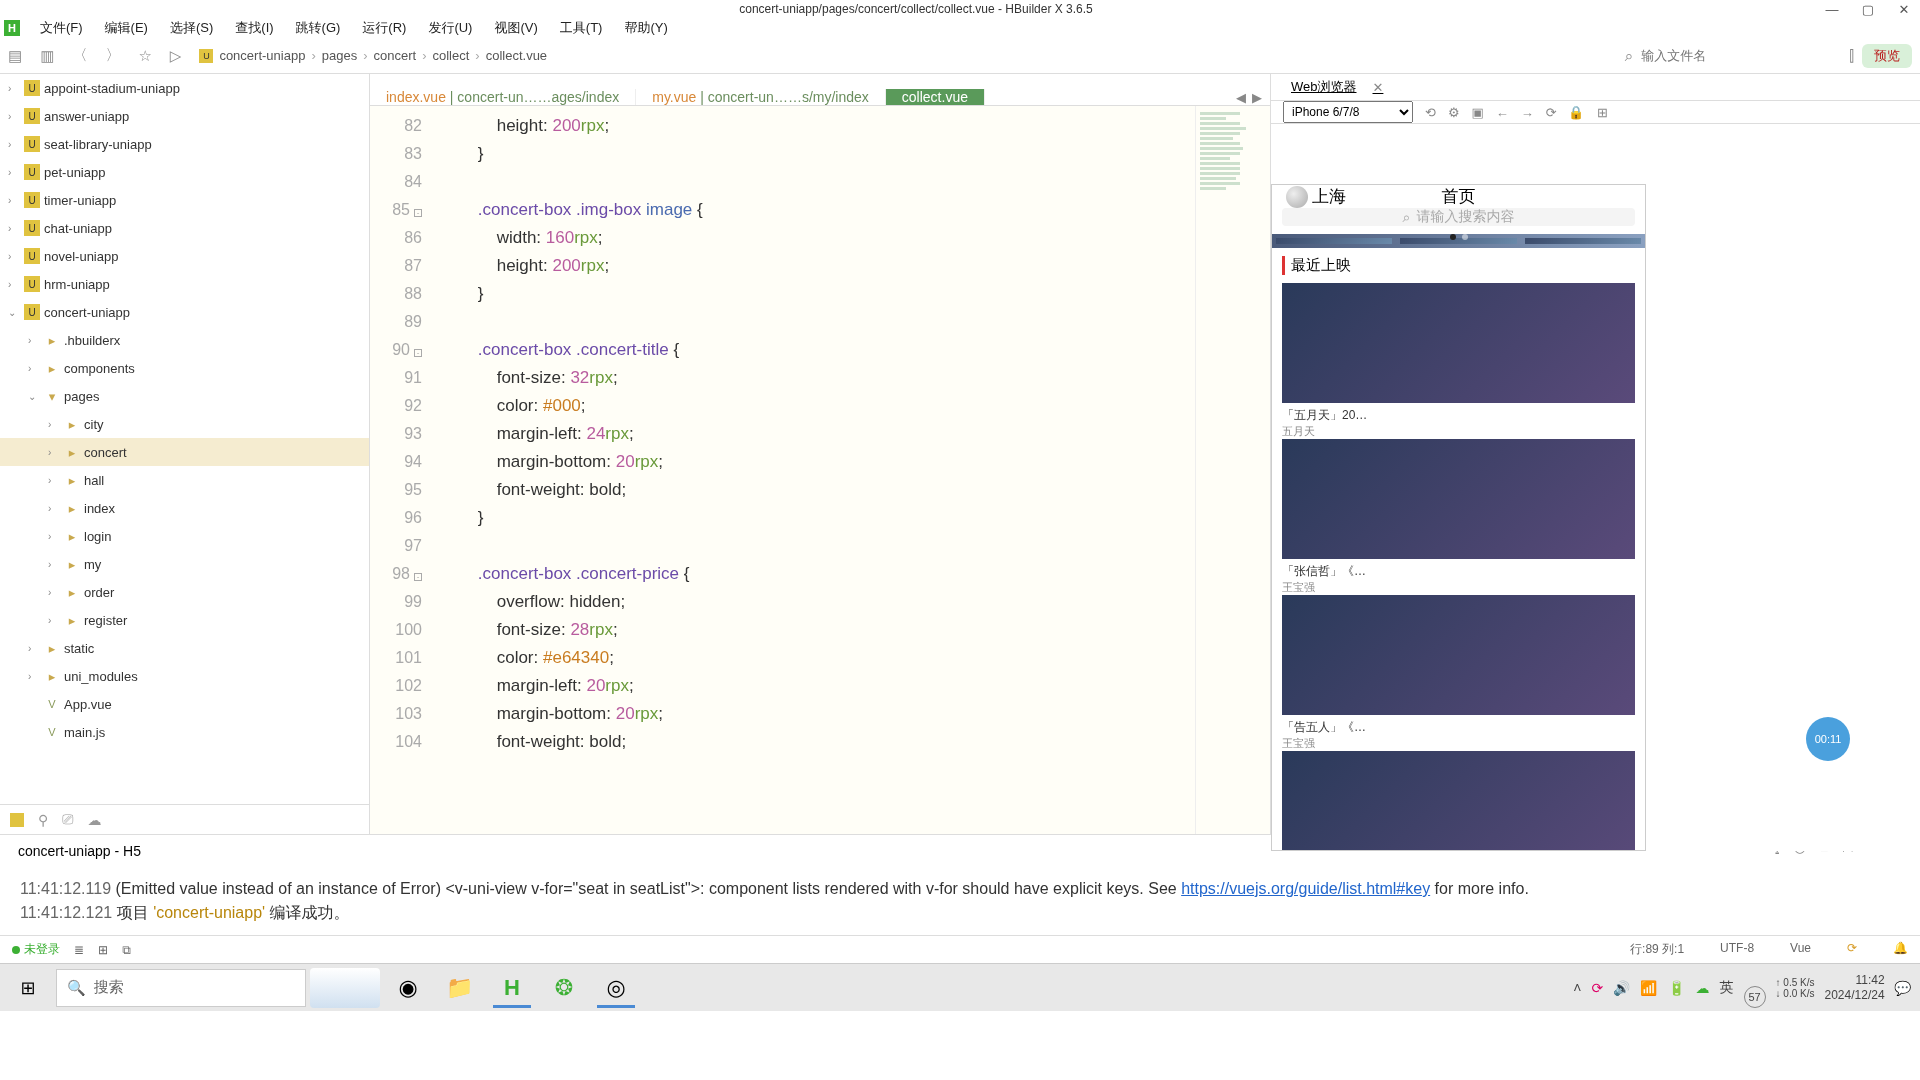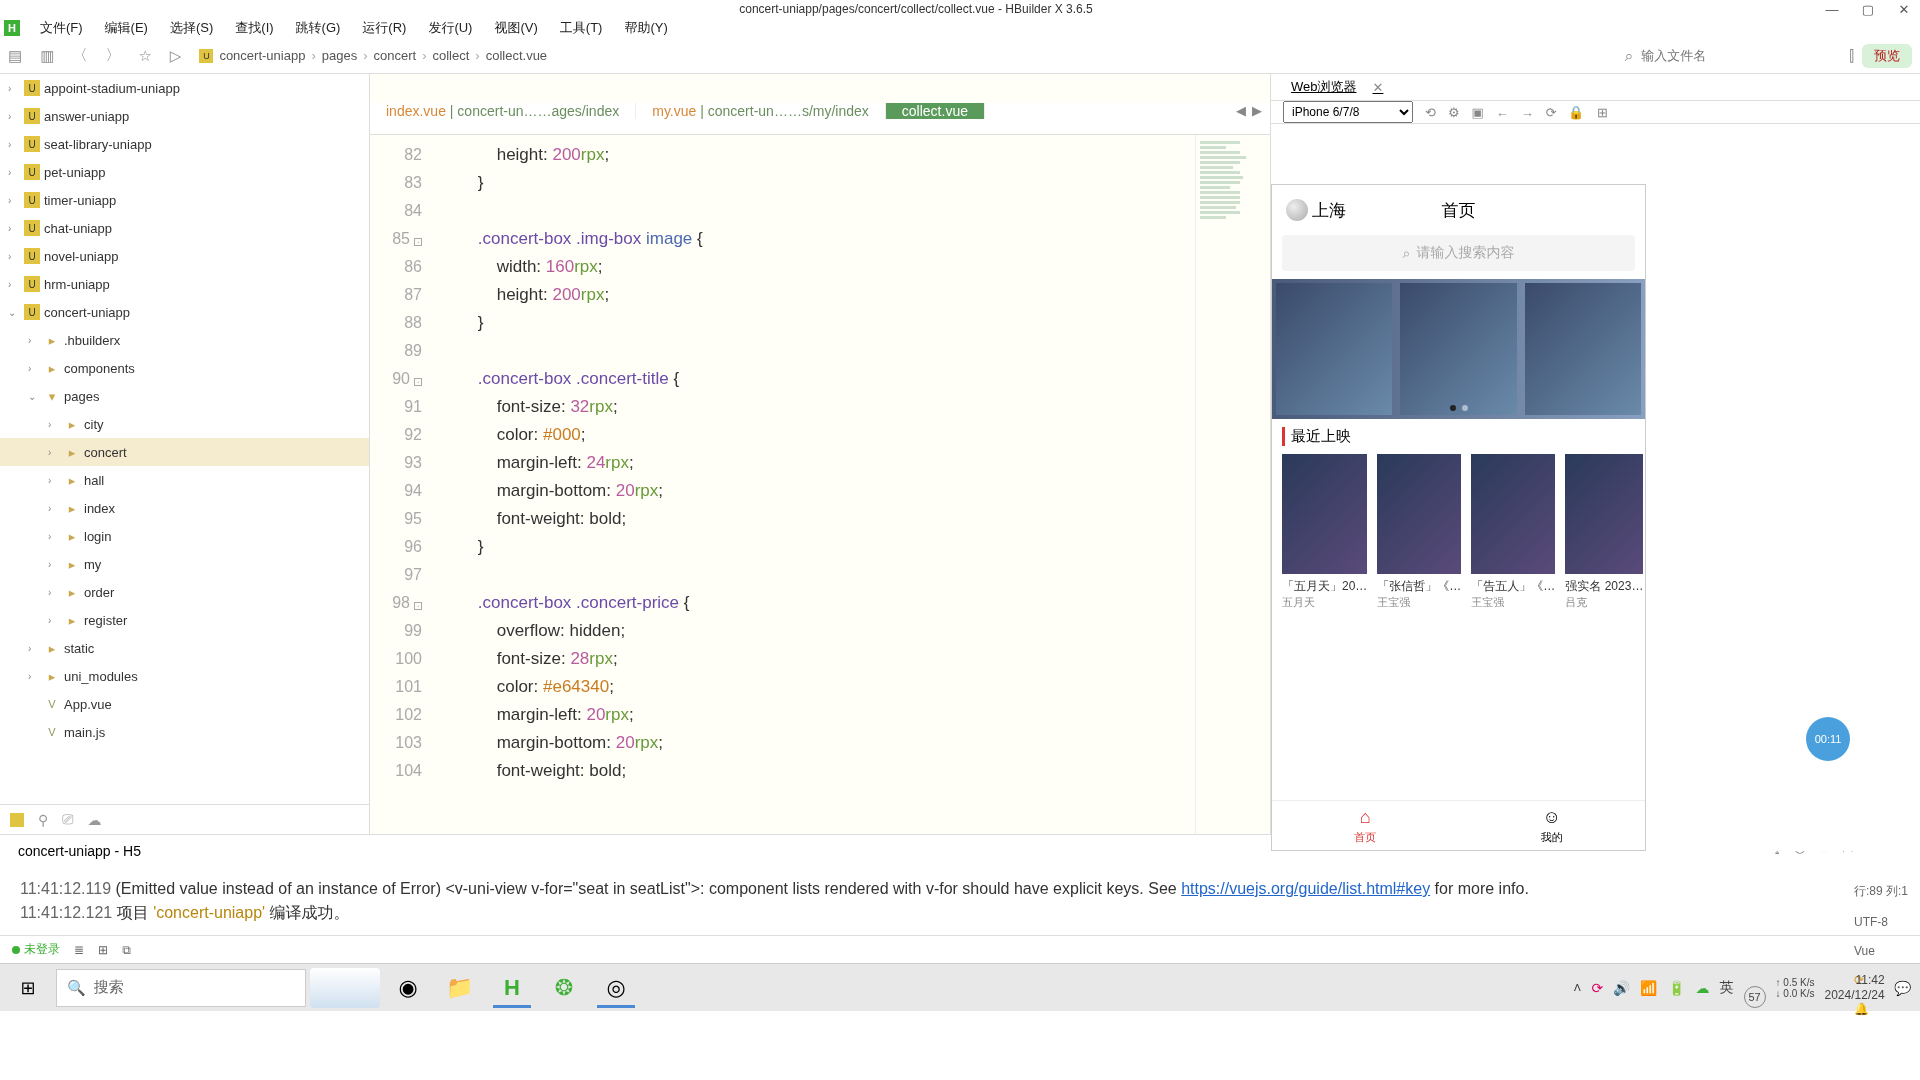--- a/index.html
+++ b/index.html
@@ -38,21 +38,21 @@
 .ft-ico { width: 16px; height: 16px; display: inline-flex; align-items: center; justify-content: center; font-size: 10px; }
 .ft-ico.yel { background: #e0c340; color: #333; }
 .ft-ico.fold { color: #c9a94e; font-size: 13px; }
 .ft-ico.file { color: #8a9a5b; font-size: 11px; }
 .sidebar-btm { position: absolute; bottom: 0; left: 0; right: 0; height: 30px; border-top: 1px solid #ddd; display: flex; align-items: center; gap: 14px; padding: 0 10px; }
 .sidebar-btm .sq { width: 14px; height: 14px; background: #e0c340; }
 .sidebar-btm span { color: #999; font-size: 14px; }
 
 
 .editor { flex: 1; display: flex; flex-direction: column; background: #fffef7; position: relative; }
-.tabs { height: 32px; display: flex; align-items: flex-start; border-bottom: 1px solid #ddd; background: #fff; margin-top: 29px; }
+.tabs { height: 32px; display: flex; align-items: flex-end; border-bottom: 1px solid #ddd; background: #fff; }
 .tab { padding: 0 16px; display: flex; align-items: center; font-size: 14px; color: #6b8e5e; border-right: 1px solid #eee; }
 .tab.active { background: #5a9a5a; color: #fff; font-weight: 500; }
 .tab .orange { color: #d88838; }
 .tabs .tabnav { margin-left: auto; display: flex; align-items: center; gap: 6px; padding: 0 8px; color: #888; }
 .code-area { flex: 1; display: flex; overflow: hidden; position: relative; }
 .gutter { width: 60px; background: #fffef7; text-align: right; padding: 6px 8px 0 0; color: #aaa; font-family: Consolas, monospace; font-size: 16px; line-height: 28px; }
 .gutter .fold { display: inline-block; width: 8px; height: 8px; border: 1px solid #aaa; margin-left: 4px; font-size: 8px; line-height: 6px; text-align: center; }
 .code { flex: 1; padding: 6px 0 0 10px; font-family: Consolas, monospace; font-size: 17px; line-height: 28px; white-space: pre; color: #333; }
 .c-sel { color: #6b4ba8; }
 .c-prop { color: #333; }
@@ -79,21 +79,21 @@
 .phone-hdr .city .dot { width: 22px; height: 22px; border-radius: 50%; background: radial-gradient(circle at 35% 35%, #eee, #aaa); }
 .phone-hdr .ptitle { position: absolute; left: 50%; transform: translateX(-50%); font-size: 17px; }
 .phone-search { margin: 0 10px 8px; height: 36px; background: #f4f4f4; border-radius: 4px; display: flex; align-items: center; justify-content: center; gap: 6px; color: #aaa; font-size: 14px; }
 .phone-banner { height: 140px; margin: 0; background: linear-gradient(90deg, #4a5a7a, #8aa0c0); display: flex; align-items: flex-end; justify-content: center; padding-bottom: 8px; gap: 6px; position: relative; color: #fff; }
 .phone-banner .bimg { position: absolute; inset: 0; display: flex; }
 .phone-banner .bimg .bp { flex: 1; background: linear-gradient(135deg, #3a4a6a, #6a8aaa); margin: 4px; }
 .phone-banner .pagedot { width: 6px; height: 6px; border-radius: 50%; background: rgba(255,255,255,0.5); z-index: 2; }
 .phone-banner .pagedot.on { background: #222; }
 .phone-sec { padding: 8px 10px; }
 .phone-sec .sectitle { border-left: 3px solid #d33; padding-left: 6px; font-size: 15px; margin-bottom: 8px; }
-.phone-grid { display: grid; grid-template-columns: repeat(4, 1fr); gap: 10px; }
+.phone-grid { display: grid; grid-template-columns: repeat(1, 1fr); gap: 0; }
 .pcard { }
 .pcard .pimg { width: 100%; height: 120px; background: linear-gradient(135deg, #2a3a5a, #5a4a7a); margin-bottom: 4px; }
 .pcard .pt { font-size: 12px; color: #333; white-space: nowrap; overflow: hidden; text-overflow: ellipsis; }
 .pcard .ps { font-size: 11px; color: #888; }
 .phone-tabbar { margin-top: auto; height: 50px; border-top: 1px solid #eee; display: flex; }
 .phone-tabbar .ptab { flex: 1; display: flex; flex-direction: column; align-items: center; justify-content: center; font-size: 11px; gap: 2px; }
 .phone-tabbar .ptab.on { color: #d33; }
 .phone-tabbar .ptab .pi { font-size: 18px; }
 
 
@@ -105,21 +105,21 @@
 .console-tab .cticons { display: flex; gap: 14px; color: #888; }
 .console-body { padding: 10px 20px; font-family: Consolas, monospace; font-size: 16px; line-height: 24px; color: #333; }
 .console-body .ts { color: #666; }
 .console-body a { color: #2266cc; text-decoration: underline; }
 .console-body .str { color: #b8860b; }
 
 
 .status { height: 28px; border-top: 1px solid #ddd; display: flex; align-items: center; padding: 0 12px; gap: 14px; font-size: 12px; color: #666; }
 .status .grn { color: #3cb034; display: flex; align-items: center; gap: 4px; }
 .status .gdot { width: 8px; height: 8px; border-radius: 50%; background: #3cb034; }
-.status .right { margin-left: auto; display: flex; gap: 15px; flex-direction: column; }
+.status .right { margin-left: auto; display: flex; gap: 36px; }
 .status .bell { color: #d9a030; }
 
 
 .taskbar { height: 48px; background: #e8e8e8; border-top: 1px solid #ccc; display: flex; align-items: center; padding: 0 4px; gap: 4px; }
 .taskbar .win { width: 48px; height: 40px; display: flex; align-items: center; justify-content: center; font-size: 18px; }
 .taskbar .searchbox { width: 250px; height: 38px; background: #fff; border: 1px solid #ccc; display: flex; align-items: center; padding: 0 10px; gap: 8px; color: #666; font-size: 15px; }
 .taskbar .tbico { width: 48px; height: 40px; display: flex; align-items: center; justify-content: center; font-size: 22px; position: relative; }
 .taskbar .tbico.active::after { content: ""; position: absolute; bottom: 0; left: 10%; width: 80%; height: 3px; background: #4a8ad4; }
 .taskbar .tray { margin-left: auto; display: flex; align-items: center; gap: 10px; font-size: 12px; color: #444; padding-right: 4px; }
 .taskbar .tray .net { font-size: 10px; line-height: 1.1; }

